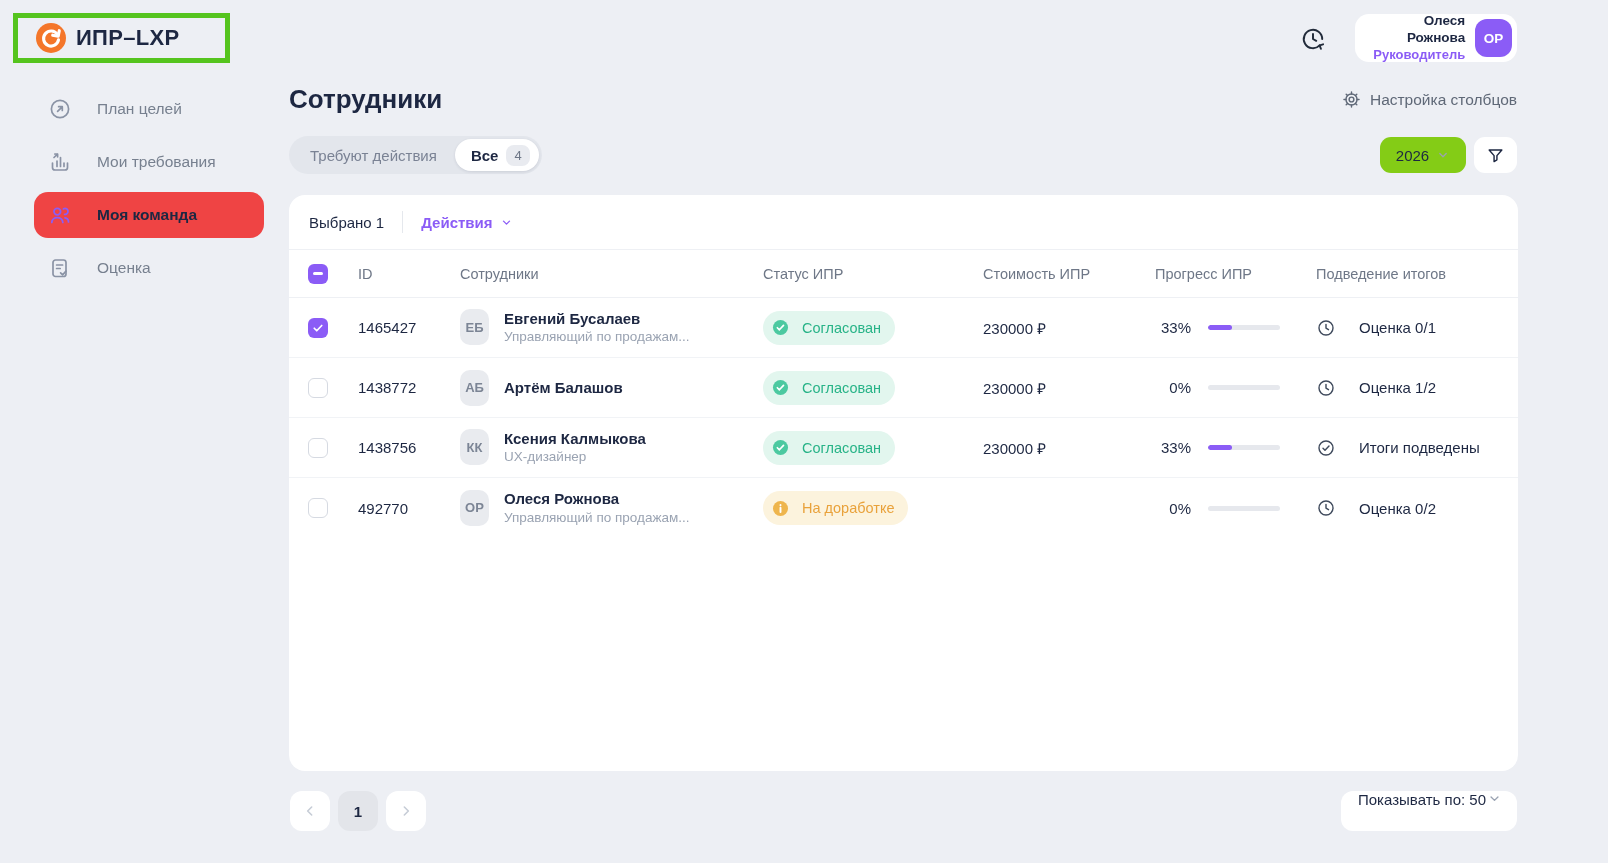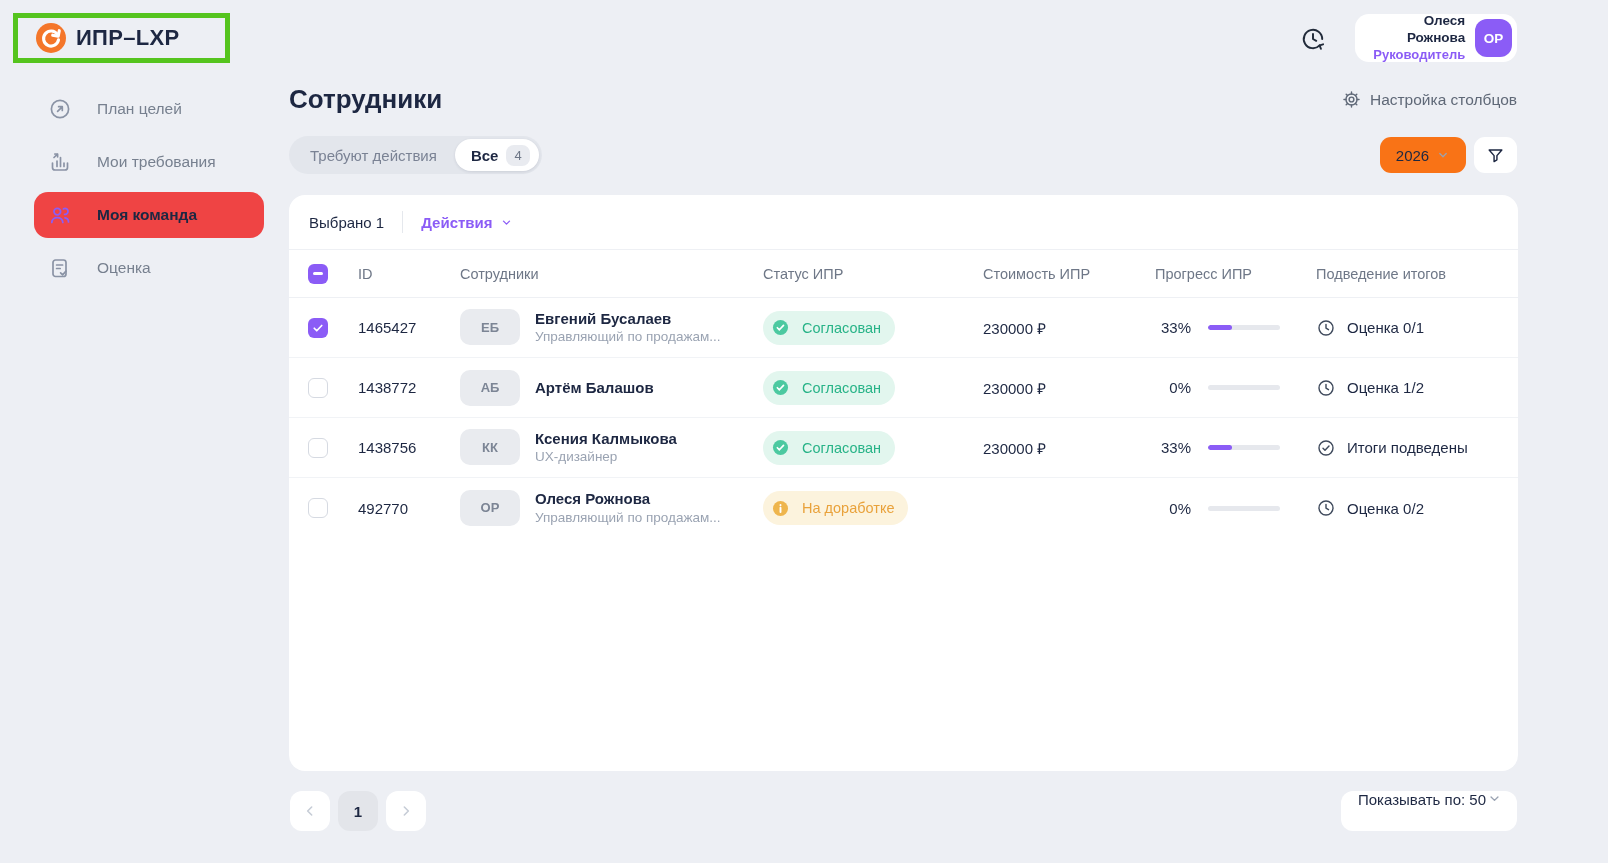--- a/index.html
+++ b/index.html
@@ -40,21 +40,21 @@
   .seg-inactive { padding:0 18px; color:#7a8294; font-size:15px; cursor:pointer; }
   .seg-active { background:#fff; height:32px; border-radius:16px; display:flex; align-items:center; gap:8px;
     padding:0 9px 0 16px; box-shadow:0 1px 3px rgba(30,40,70,.12); cursor:pointer; }
   .seg-active .lbl { font-size:15px; font-weight:700; color:#1d2742; }
   .seg-badge { background:#e9ebf0; border-radius:8px; font-size:13px; color:#6e7787; padding:3px 8px; }
 
   .search-input { position:absolute; left:1075px; top:137px; width:297px; height:36px; border:none;
     border-radius:18px; background:#fff; padding:0 18px; font-size:15px; color:#1d2742; outline:none;
     font-family:"Liberation Sans", sans-serif; }
   .search-input::placeholder { color:#a9b1bf; }
-  .year-btn { position:absolute; left:1380px; top:137px; width:86px; height:36px; background:#f97316;
+  .year-btn { position:absolute; left:1380px; top:137px; width:86px; height:36px; background:#84cc16;
     border-radius:11px; display:flex; align-items:center; justify-content:center; gap:7px; font-size:15px;
     color:#1d2742; cursor:pointer; }
   .filter-btn { position:absolute; left:1474px; top:137px; width:43px; height:36px; background:#fff;
     border-radius:11px; display:flex; align-items:center; justify-content:center; cursor:pointer; }
 
   
   .card { position:absolute; left:289px; top:195px; width:1229px; height:576px; background:#fff; border-radius:16px; }
   .toolbar { height:55px; display:flex; align-items:center; gap:18px; padding-left:20px; border-bottom:1px solid #eef0f4; }
   .selected-label { font-size:15px; color:#1d2742; }
   .tb-divider { width:1px; height:22px; background:#e5e8ed; }
@@ -68,40 +68,40 @@
 
   .checkbox { width:20px; height:20px; border-radius:6px; background:#fff; border:1.5px solid #d6dae2;
     display:flex; align-items:center; justify-content:center; cursor:pointer; }
   .checkbox svg, .checkbox .minus { display:none; }
   .checkbox.checked, .checkbox.indeterminate { background:#8b5cf6; border:none; }
   .checkbox.checked svg { display:block; }
   .checkbox.indeterminate .minus { display:block; width:10px; height:2.6px; background:#fff; border-radius:2px; }
 
   .id-cell { font-size:15px; color:#1d2742; }
   .emp-cell { display:flex; align-items:center; gap:15px; }
-  .avatar { width:60px; height:36px; border-radius:10px; background:#e9ebef; color:#7c8595;
+  .avatar { width:29px; height:36px; border-radius:10px; background:#e9ebef; color:#7c8595;
     font-size:13px; font-weight:700; display:flex; align-items:center; justify-content:center; }
   .emp-name { display:block; font-size:15px; font-weight:700; color:#1d2742; line-height:1.3; }
   .emp-pos { display:block; font-size:13.5px; color:#9aa3b2; line-height:1.3; }
 
   .badge { display:inline-flex; align-items:center; gap:12px; height:34px; padding:0 14px 0 8px;
     border-radius:17px; font-size:14.5px; font-weight:500; }
   .badge .ic { display:none; }
   .badge.success { background:#e2f6ee; color:#27b387; }
   .badge.success .ic-success { display:block; }
   .badge.warning { background:#fcf3dd; color:#e9a23b; }
   .badge.warning .ic-warning { display:block; }
 
   .cost-cell { font-size:15px; color:#1d2742; }
   .progress-cell { display:flex; align-items:center; }
   .pct { width:36px; text-align:right; font-size:15px; color:#1d2742; margin-right:17px; }
   .pbar { width:72px; height:5px; border-radius:3px; background:#e6e8ed; overflow:hidden; }
   .pfill { display:block; height:5px; border-radius:3px; background:#8b5cf6; }
 
-  .summary-cell { display:flex; align-items:center; gap:11px; font-size:15px; color:#1d2742; }
+  .summary-cell { display:flex; align-items:center; gap:23px; font-size:15px; color:#1d2742; }
   .summary-cell svg { display:none; }
   .summary-cell.si-clock .ic-clock { display:block; }
   .summary-cell.si-check-circle .ic-check { display:block; }
 
   
   .pg-btn { position:absolute; top:791px; width:40px; height:40px; border-radius:12px; background:#fff;
     display:flex; align-items:center; justify-content:center; cursor:pointer; }
   .pg-prev { left:290px; } .pg-next { left:386px; }
   .pg-page { position:absolute; top:791px; left:338px; width:40px; height:40px; border-radius:12px;
     background:#e3e5ea; display:flex; align-items:center; justify-content:center; font-size:15px;

